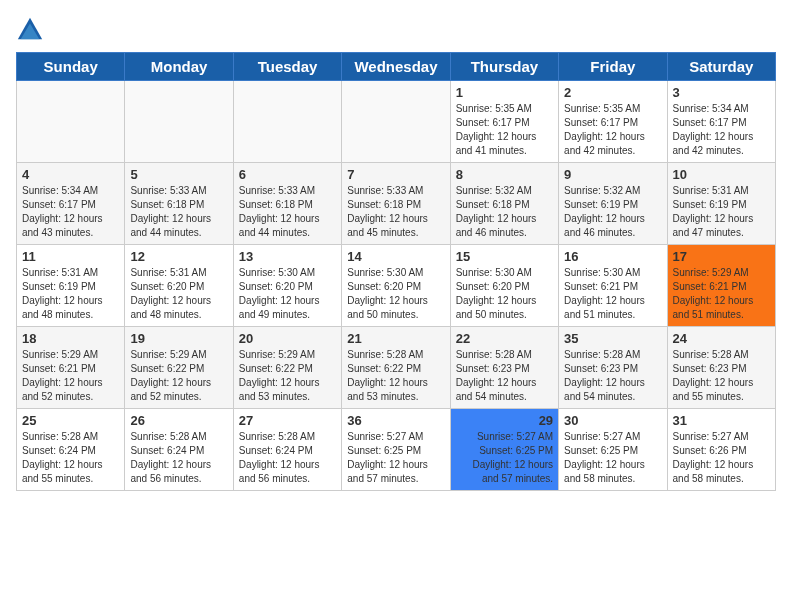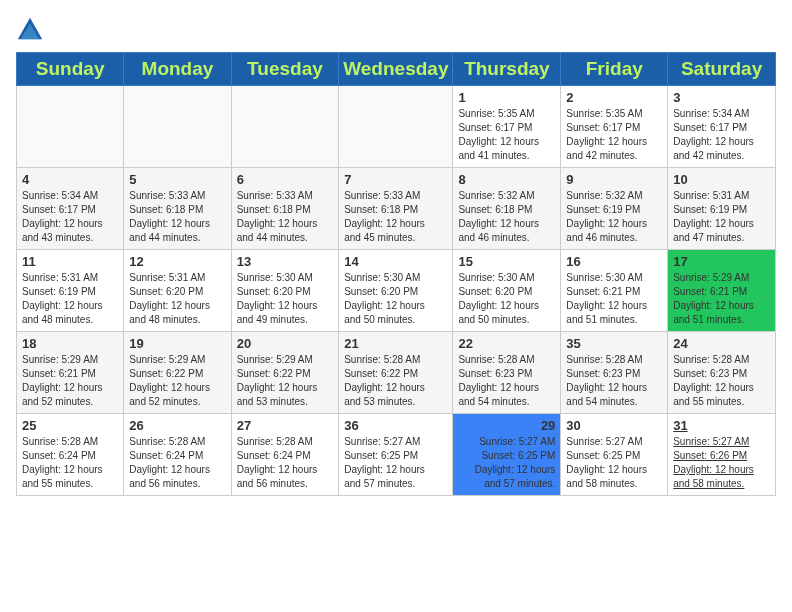--- a/index.html
+++ b/index.html
@@ -52,24 +52,24 @@
       font-size: 15px;
       color: #333;
     }
     .calendar {
       width: 100%;
       border-collapse: collapse;
       border: 1px solid #ccc;
     }
     .calendar th {
       background: #1a5fa8;
-      color: #bef264;
+      color: #ffffff;
       text-align: center;
       padding: 5px 4px;
-      font-size: 19px;
+      font-size: 15px;
       border: 1px solid #3a7ac8;
     }
     .calendar td {
       vertical-align: top;
       padding: 4px 5px;
       border: 1px solid #ccc;
       font-size: 10.5px;
       color: #333;
       width: calc(100% / 7);
       min-height: 80px;
@@ -243,21 +243,21 @@
 Daylight: 12 hours
 and 50 minutes.</div>
         </td>
         <td style="background: rgb(255, 255, 255);">
           <span class="day-num">16</span>
           <div class="day-info" style="white-space: pre-line;">Sunrise: 5:30 AM
 Sunset: 6:21 PM
 Daylight: 12 hours
 and 51 minutes.</div>
         </td>
-        <td style="background: #22c55e;">
+        <td style="background: #f97316;">
           <span class="day-num">17</span>
           <div class="day-info" style="white-space: pre-line;">Sunrise: 5:29 AM
 Sunset: 6:21 PM
 Daylight: 12 hours
 and 51 minutes.</div>
         </td>
       </tr>
       <tr>
         <td style="background: rgb(245, 245, 245); margin-top: 16px;">
           <span class="day-num">18</span>
@@ -345,21 +345,21 @@
 Daylight: 12 hours
 and 57 minutes.</div>
         </td>
         <td style="background: rgb(255, 255, 255);">
           <span class="day-num">30</span>
           <div class="day-info" style="white-space: pre-line;">Sunrise: 5:27 AM
 Sunset: 6:25 PM
 Daylight: 12 hours
 and 58 minutes.</div>
         </td>
-        <td style="background: rgb(255, 255, 255); text-decoration: underline;">
+        <td style="background: rgb(255, 255, 255);">
           <span class="day-num">31</span>
           <div class="day-info" style="white-space: pre-line;">Sunrise: 5:27 AM
 Sunset: 6:26 PM
 Daylight: 12 hours
 and 58 minutes.</div>
         </td>
       </tr>
     </tbody>
 </table>
 

